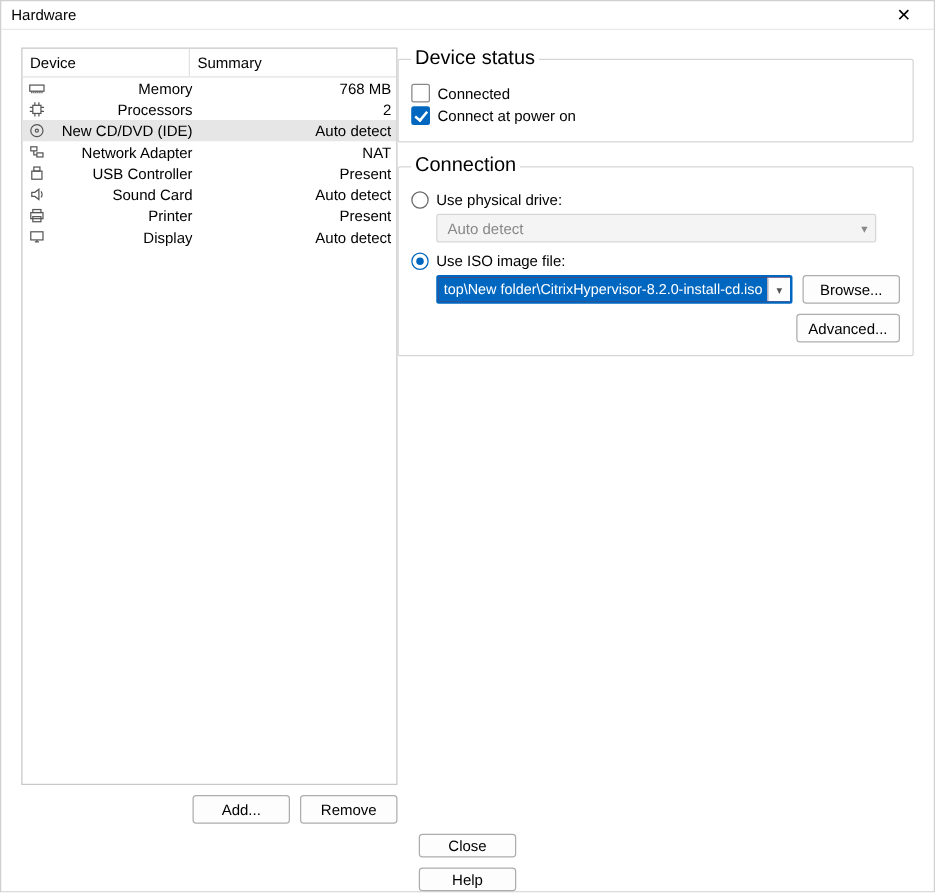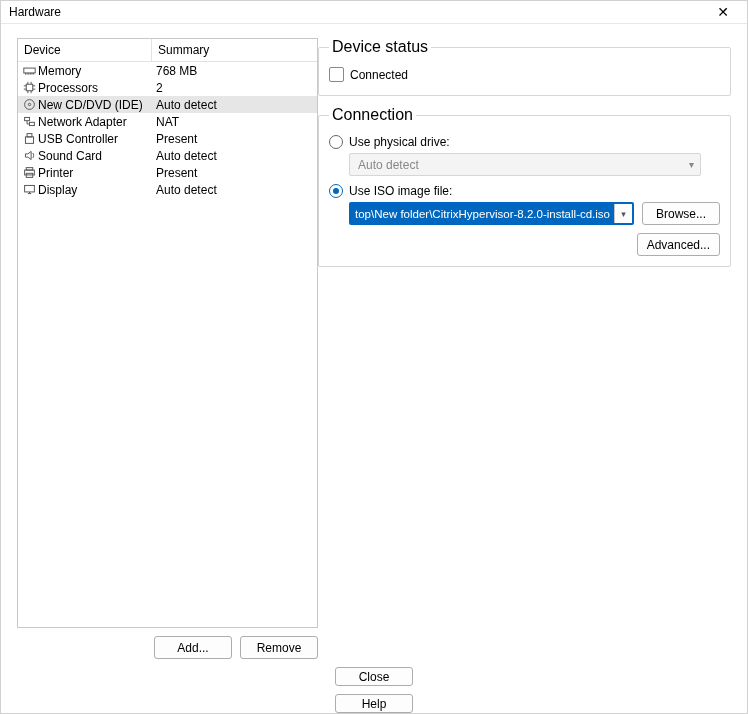--- a/index.html
+++ b/index.html
@@ -44,21 +44,21 @@
     background: #fff;
     display: flex; flex-direction: column;
   }
   .dev-header {
     display: flex;
     border-bottom: 1px solid #e2e2e2;
     font-size: 12px;
   }
   .dev-header .col1 { width: 134px; padding: 4px 6px; border-right: 1px solid #e2e2e2; }
   .dev-header .col2 { flex: 1; padding: 4px 6px; }
-  .dev-rows { flex: 1; overflow: auto; }
+  .dev-rows { flex: 1; overflow: auto; text-align: right; }
   .dev-row {
     display: flex; align-items: center;
     height: 17px;
     padding: 0 4px;
   }
   .dev-row.selected { background: #e6e6e6; }
   .dev-row .icon { width: 14px; height: 14px; margin-right: 2px; display:flex; align-items:center; justify-content:center; }
   .dev-row .name { width: 116px; overflow:hidden; white-space:nowrap; }
   .dev-row .summary { flex: 1; padding-left: 2px; overflow:hidden; white-space:nowrap; }
 
@@ -285,20 +285,24 @@
         <button class="btn">Remove</button>
       </div>
     </div>
 
     <div class="right-col">
       <fieldset>
         <legend>Device status</legend>
         <label class="cb-row">
           <input type="checkbox" style="">
           <span>Connected</span>
+        </label>
+        <label class="cb-row">
+          <input type="checkbox" checked="" style="">
+          <span>Connect at power on</span>
         </label>
       </fieldset>
 
       <fieldset>
         <legend>Connection</legend>
 
         <label class="rb-row">
           <input type="radio" name="conn" style="">
           <span>Use physical drive:</span>
         </label>

